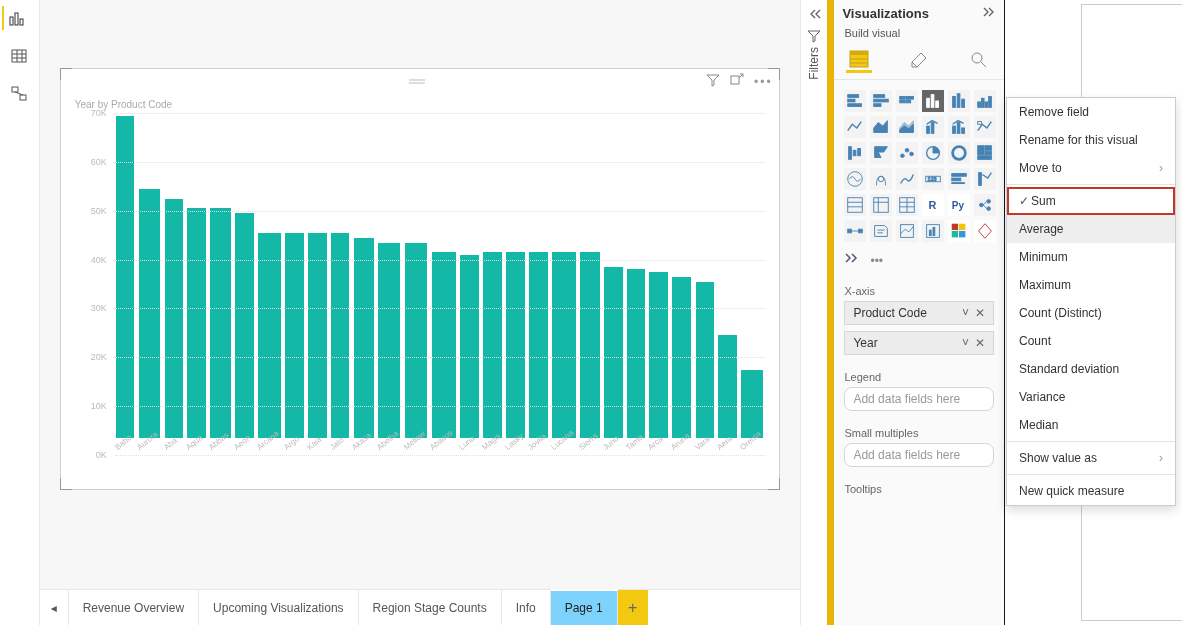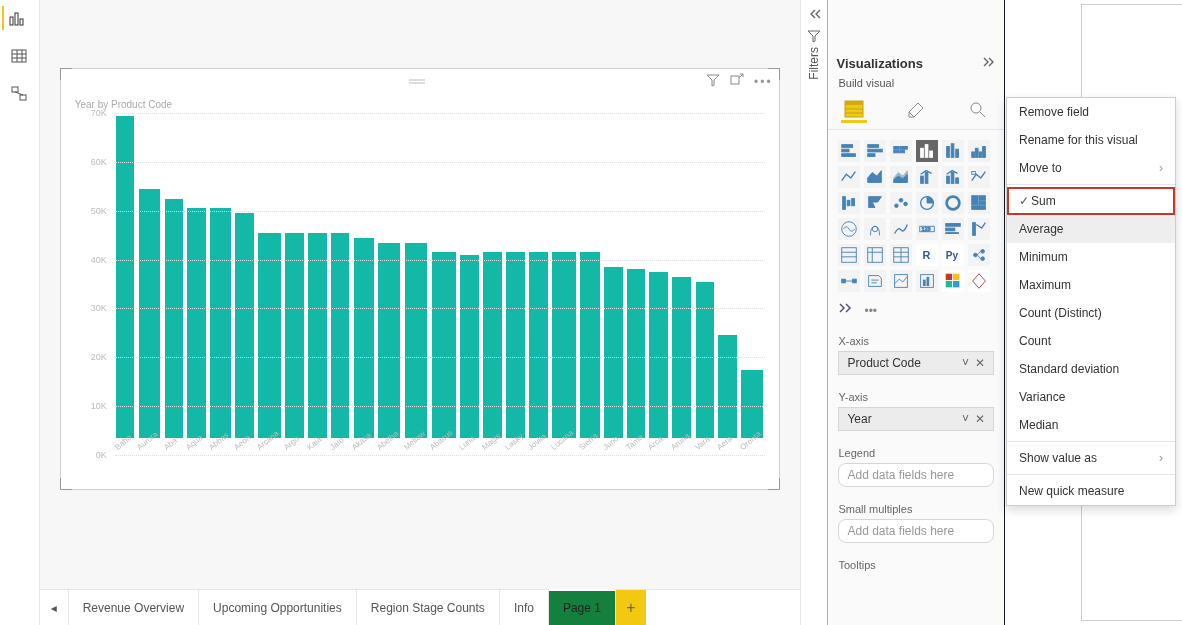--- a/index.html
+++ b/index.html
@@ -51,21 +51,21 @@
     align-items:stretch;
     background:#fff;
   }
   .page-tabs .tab {
     padding: 0 14px;
     display:flex;align-items:center;
     border-right:1px solid #e6e6e6;
     color:#555;
     font-size:12px;
   }
-  .page-tabs .tab.active { background:#15803d; color:#222; border-top:2px solid #fff; margin-top:-1px;}
+  .page-tabs .tab.active { background:#7dd3fc; color:#222; border-top:2px solid #fff; margin-top:-1px;}
   .page-tabs .tab.first-nav{ width:26px; justify-content:center;}
   .page-tabs .add-tab { width:30px;display:flex;align-items:center;justify-content:center;background:#f2c811;color:#666;font-size:16px;}
   .visual-card {
     width: 720px;
     height: 422px;
     background:#fff;
     border:1px solid #d0d0d0;
     position:relative;
   }
   .visual-card .corner { position:absolute;width:12px;height:12px;border:1px solid #999;}
@@ -88,21 +88,21 @@
   .bar-col{flex:1;display:flex;flex-direction:column;align-items:center;height:100%;justify-content:flex-end;}
   .bar{width:90%;background:#14b8a6;min-width:4px;}
   .x-label{font-size:8px;color:#bbb;margin-top:3px;transform:rotate(-40deg) translate(-4px,2px);transform-origin:top left;white-space:nowrap;height:14px;width:100%;overflow:visible;}
 
   
   .filters-rail{width:28px;border-left:1px solid #e6e6e6;background:#fff;display:flex;flex-direction:column;align-items:center;padding-top:8px;color:#666;}
   .filters-rail .chevrons{margin-bottom:6px;}
   .filters-text{writing-mode:vertical-rl;transform:rotate(180deg);font-size:12px;color:#555;margin-top:4px;}
 
   
-  .side-pane{width:178px;border-left:1px solid #eab308;background:#fafafa;display:flex;flex-direction:column;overflow:hidden;justify-content:center;}
+  .side-pane{width:178px;border-left:7px solid #eab308;background:#fafafa;display:flex;flex-direction:column;overflow:hidden;}
   .pane-header{display:flex;justify-content:space-between;align-items:center;padding:6px 8px;font-size:13px;font-weight:600;color:#333;}
   .pane-sub{padding:0 10px 8px 10px;font-size:11px;color:#555;}
   .build-tabs{display:flex;gap:30px;padding:0 10px 6px 10px;align-items:center;justify-content:space-around;border-bottom:1px solid #e6e6e6;margin-bottom:6px;}
   .btab{width:26px;height:26px;display:flex;align-items:center;justify-content:center;color:#888;}
   .btab.active{border-bottom:3px solid #f2c811;color:#444;}
   .viz-grid{display:grid;grid-template-columns:repeat(6, 22px);gap:4px;padding:4px 10px;}
   .viz-ic{width:22px;height:22px;border:none;background:#f3f3f3;display:flex;align-items:center;justify-content:center;color:#4a6;}
   .viz-ic.sel{background:#666;color:#fff;}
   .viz-ic.red{color:#c0392b;}
   .viz-ic.mix{background:linear-gradient(45deg,#c0392b 33%,#f1c40f 33% 66%,#3498db 66%);}
@@ -328,21 +328,21 @@
               <div style="position: absolute; left: 0px; right: 0px; top: 85.7143%; border-top: 1px dotted rgb(224, 224, 224);"></div>
               <div style="position: absolute; left: 0px; right: 0px; top: 100%; border-top: 1px dotted rgb(224, 224, 224);"></div>
             </div>
         </div>
       </div>
     </div>
     <div class="page-tabs">
       <div class="tab first-nav">◂</div>
       <div id="tabs-host" style="display:flex;align-items:stretch;">
           <div class="tab">Revenue Overview</div>
-          <div class="tab">Upcoming Opportunities</div>
+          <div class="tab">Upcoming Visualizations</div>
           <div class="tab">Region Stage Counts</div>
           <div class="tab">Info</div>
           <div class="tab active">Page 1</div>
         </div>
       <div class="add-tab">+</div>
     </div>
   </div>
 
   <div class="filters-rail">
     <div class="chevrons">
@@ -639,21 +639,20 @@
 
     <div class="section-label">X-axis</div>
     <div class="field-well">
       <span>Product Code</span>
       <span class="cl">
           <span>˅</span>
           <span>✕</span>
         </span>
     </div>
 
-    <div class="section-label">Y-axis</div>
     <div class="field-well">
       <span>Year</span>
       <span class="cl">
           <span>˅</span>
           <span>✕</span>
         </span>
     </div>
 
     <div class="section-label">Legend</div>
     <div class="field-well empty">

